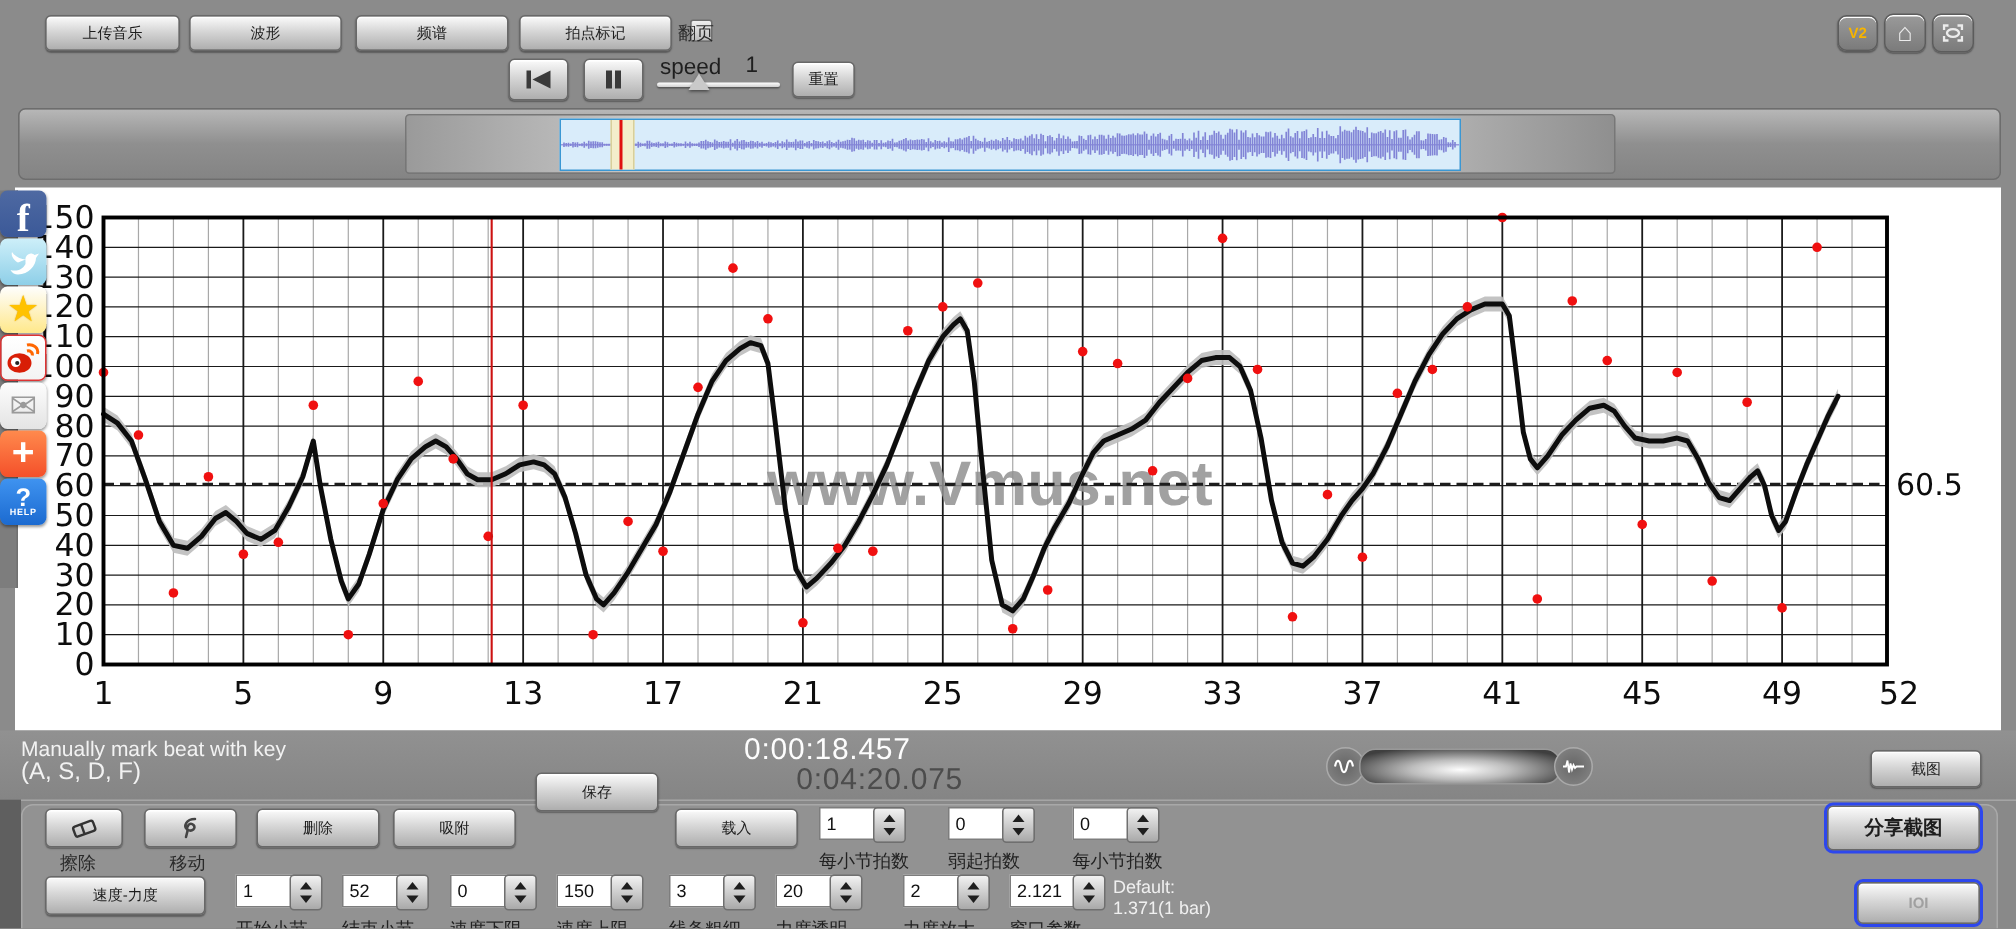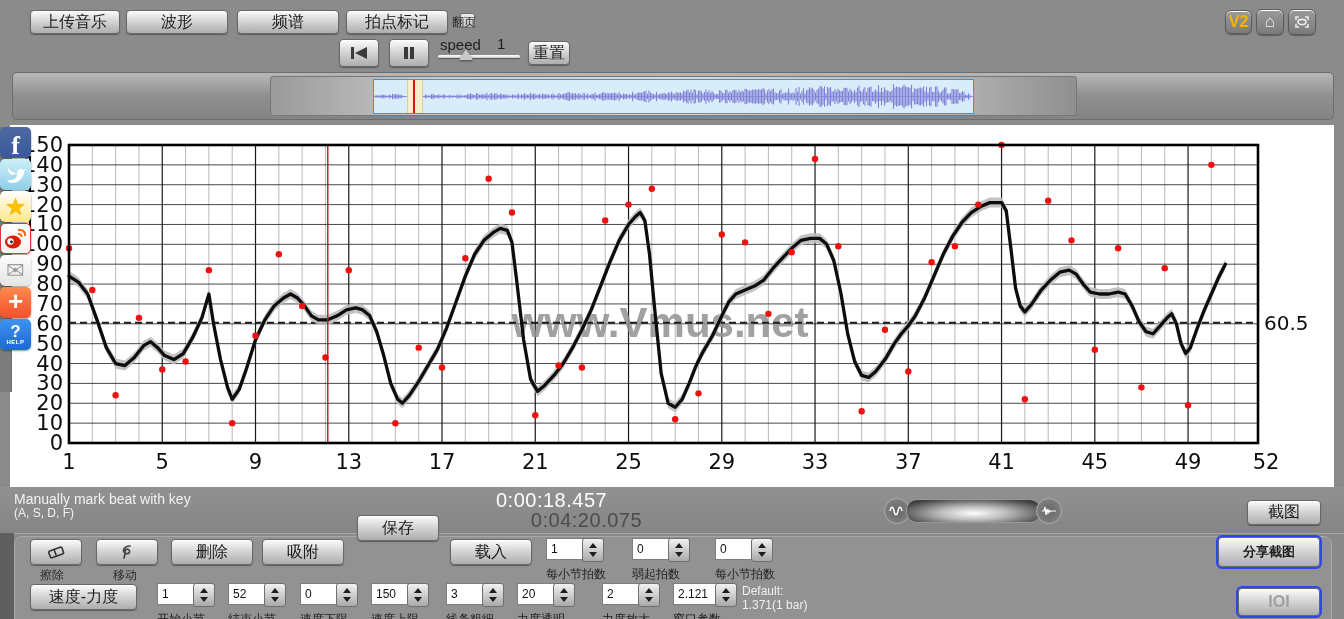--- a/index.html
+++ b/index.html
@@ -1,21 +1,21 @@
 <!DOCTYPE html>
 <html><head>
 <meta charset="utf-8">
 <style>
   html,body{margin:0;padding:0;background:#666;}
   #app{position:relative;width:1344px;height:619px;background:#8b8b8b;overflow:hidden;
        font-family:"Liberation Sans","DejaVu Sans",sans-serif;-webkit-font-smoothing:antialiased;}
   .abs{position:absolute;}
   .btn{position:absolute;display:flex;align-items:center;justify-content:center;
        background:linear-gradient(#fbfbfb,#d6d6d6 45%,#aeaeae);
-       border:1px solid #686868;border-radius:4px;font-size:16px;color:#1d1d1d;
+       border:1px solid #686868;border-radius:4px;font-size:10px;color:#1d1d1d;
        box-shadow:0 1px 1px rgba(0,0,0,.35), inset 0 1px 0 #fff;cursor:pointer;}
   .btn.dark{background:linear-gradient(#9a9a9a,#7b7b7b);color:#eee;border-color:#5c5c5c;}
   .lbl{position:absolute;font-size:12px;color:#2a2a2a;}
   .white{color:#f2f2f2;}
   .titlefield{position:absolute;left:14px;top:40px;width:306px;height:22px;background:#c7c7c7;
        border:1px solid #707070;border-bottom:3px solid #2f9ce8;font-size:12px;color:#222;
        line-height:22px;padding-left:6px;}
   .checkbox{position:absolute;width:13px;height:13px;background:linear-gradient(#efefef,#bdbdbd);
        border:1px solid #6f6f6f;border-radius:2px;}
   
@@ -277,21 +277,21 @@
   <div class="soc" style="top:287px;background:linear-gradient(#ff8a4d,#f4502a);color:#fff;font-size:26px">
       <span style="margin-top:-3px">+</span>
     </div>
   <div class="soc" style="top:319px;background:linear-gradient(#3f93f0,#1b6ad0);color:#fff;flex-direction:column">
     <span style="font-size:17px;line-height:15px">?</span>
     <span style="font-size:6px;letter-spacing:.5px">HELP</span>
   </div>
 
   <div class="abs" style="left:0;top:487px;width:1344px;height:46px;background:linear-gradient(#919191,#858585)"></div>
   <div class="abs white" style="left:14px;top:491px;font-size:14px">Manually mark beat with key</div>
-  <div class="abs white" style="left:14px;top:506px;font-size:12px">(A, S, D, F)</div>
+  <div class="abs white" style="left:14px;top:506px;font-size:16px">(A, S, D, F)</div>
   <div class="timebig" style="left:496px;top:489px;width:122px;color:#fdfdfd">0:00:18.457</div>
   <div class="timebig" style="left:520px;top:509px;width:122px;text-align:right;color:#4c4c4c">0:04:20.075</div>
 
   <div class="abs" style="left:884px;top:498px;width:24px;height:24px;border-radius:50%;background:radial-gradient(#666,#888);border:1px solid #aaa;display:flex;align-items:center;justify-content:center">
     <svg width="16" height="12" viewBox="0 0 16 12">
         <path d="M1 6 C2 1 4 1 5 6 C6 11 8 11 9 6 C10 1 12 1 13 6" stroke="#fff" stroke-width="1.4" fill="none"></path>
       </svg>
   </div>
   <div class="abs" style="left:906px;top:499px;width:133px;height:22px;border-radius:11px;background:radial-gradient(ellipse at 50% 60%, #fdfdfd 0%, #bdbdbd 35%, #3f3f3f 85%);border:1px solid #999"></div>
   <div class="abs" style="left:1036px;top:498px;width:24px;height:24px;border-radius:50%;background:radial-gradient(#666,#888);border:1px solid #aaa;display:flex;align-items:center;justify-content:center">

